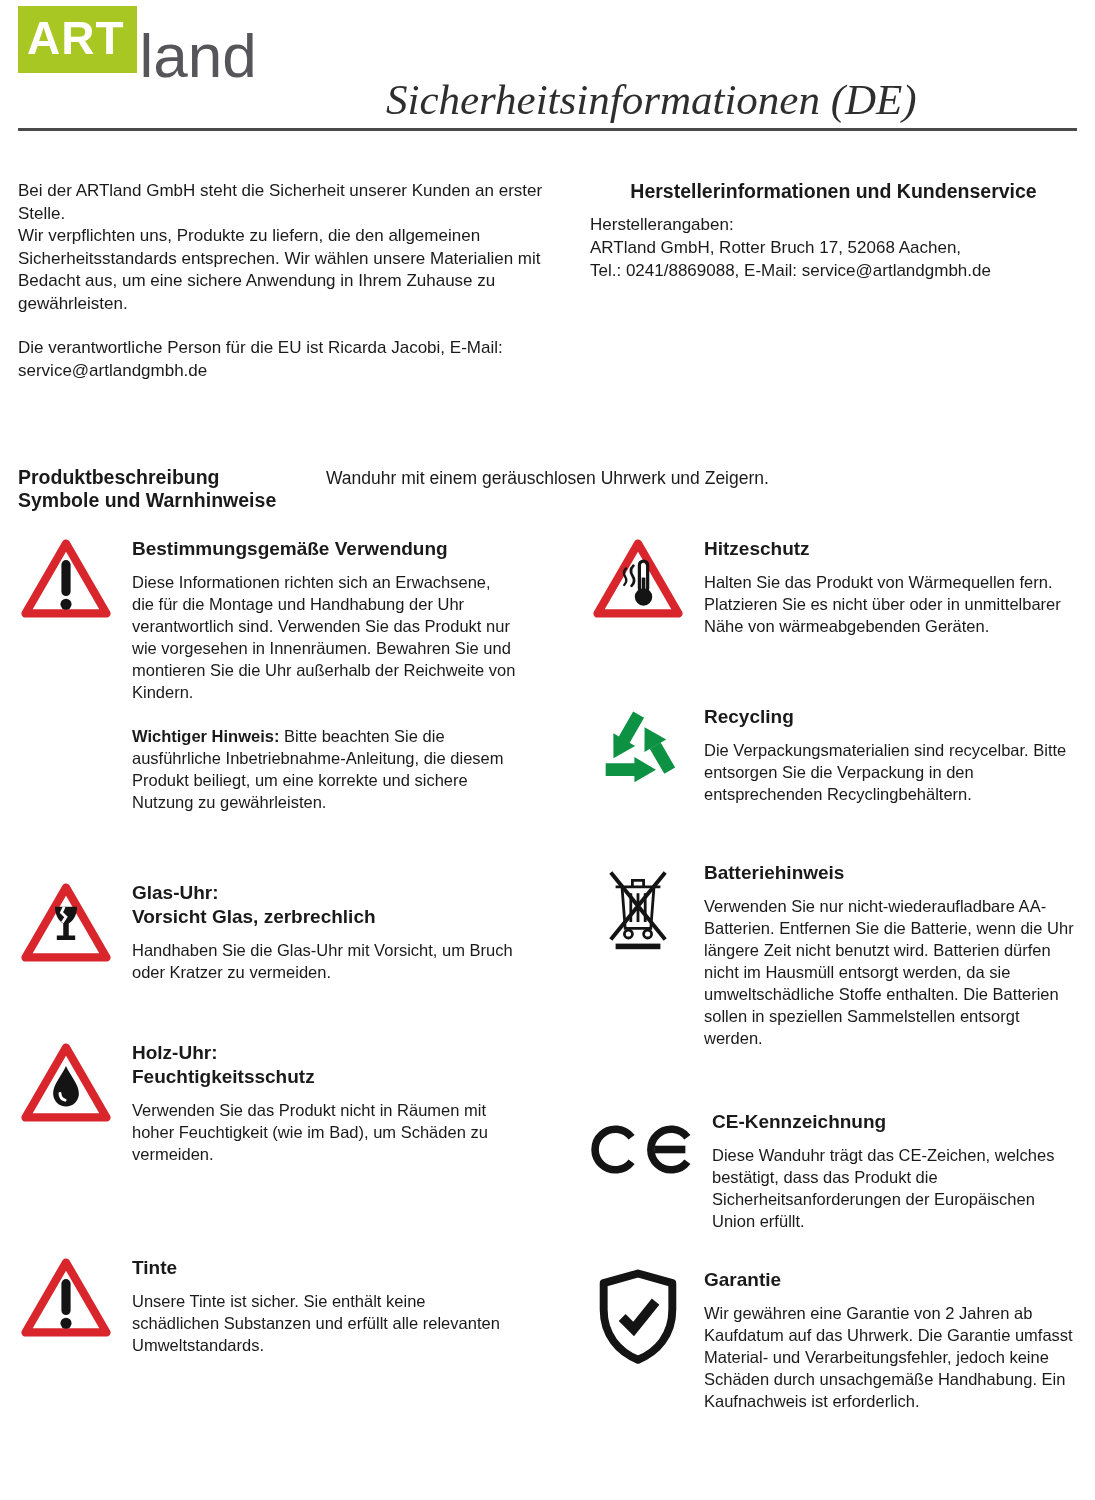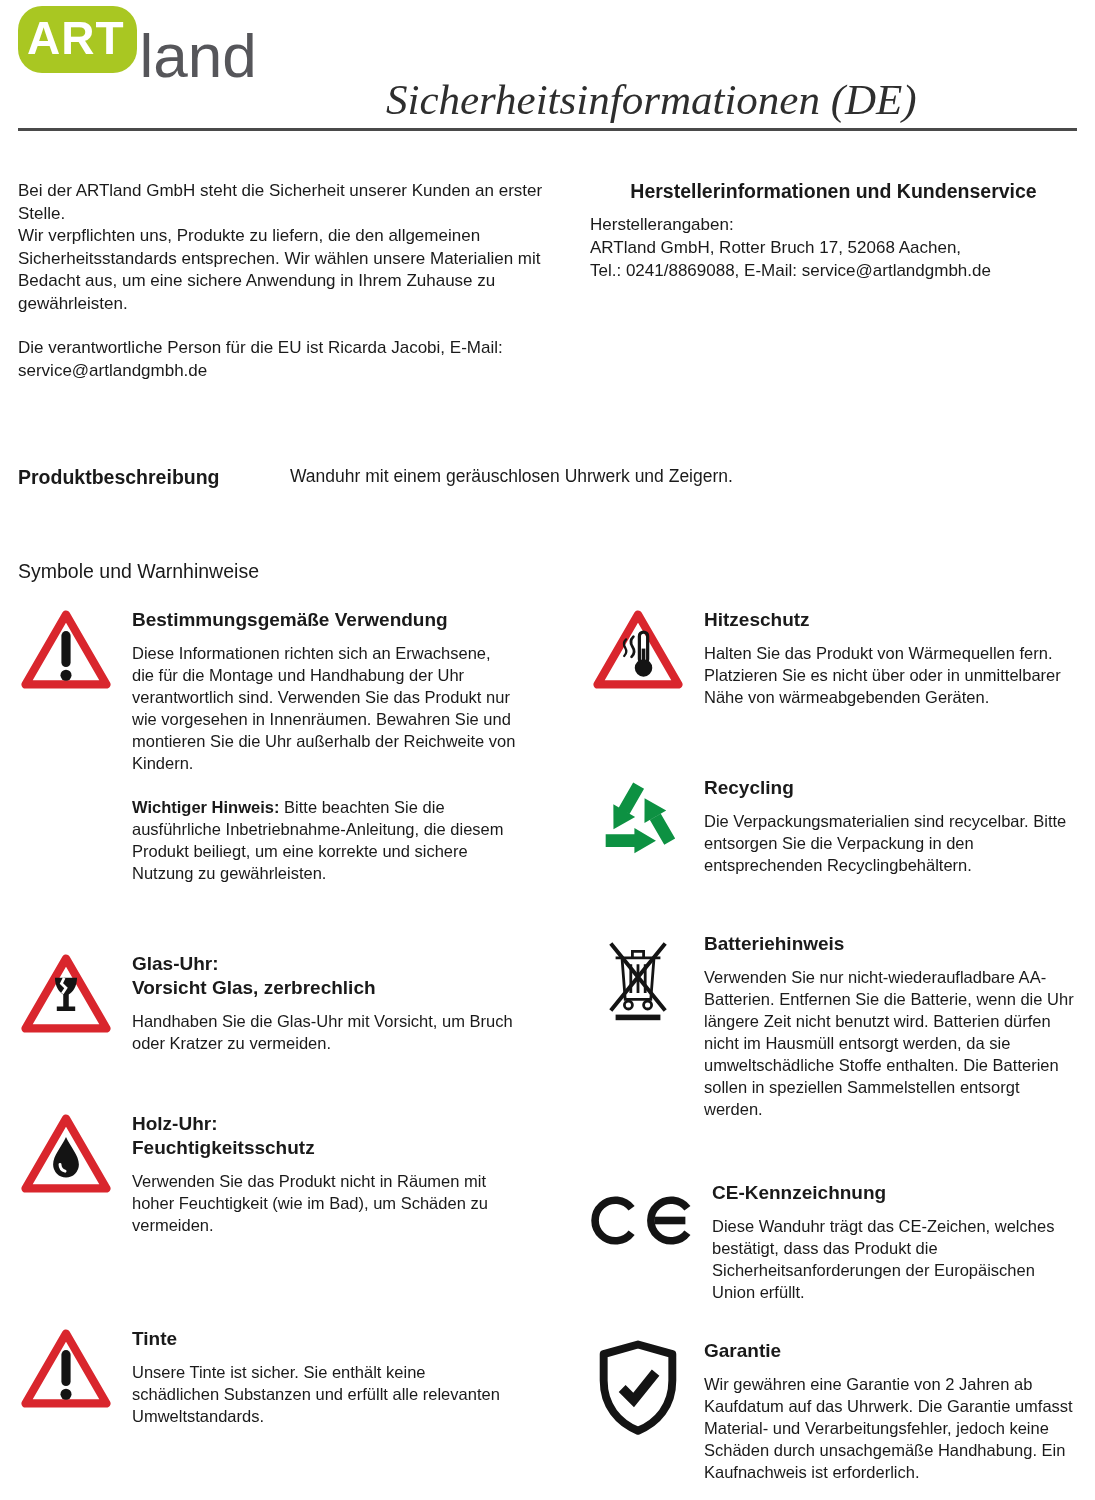--- a/index.html
+++ b/index.html
@@ -10,21 +10,21 @@
     color: var(--text, #1a1a1a);
   }
   .page { padding: 0 18px; }
 
   
   .header { position: relative; height: 131px; border-bottom: 3px solid var(--rule-gray, #4a4a4a); }
   .logo { position: absolute; top: 6px; left: 0; display: flex; align-items: flex-end; }
   .logo-art {
     background: var(--brand-green, #a9c722); color: #ffffff;
     font-size: 46px; font-weight: bold; letter-spacing: 1px;
-    line-height: 1; padding: 9px 12px 12px 9px; display: inline-block; border-radius: 24px;
+    line-height: 1; padding: 9px 12px 12px 9px; display: inline-block;
   }
   .logo-land {
     color: var(--logo-gray, #56565a); font-size: 62px; line-height: 1;
     transform: translateY(14px); margin-left: 3px; font-weight: 400;
   }
   .doc-title {
     position: absolute; left: 368px; bottom: 4px;
     font-family: "Liberation Serif", serif; font-style: italic; font-weight: 500;
     font-size: 43px; color: #2e2e2e; white-space: nowrap;
   }
@@ -32,26 +32,26 @@
   
   .intro { display: flex; margin-top: 49px; }
   .intro-left { width: 548px; font-size: 17px; line-height: 22.5px; }
   .intro-left p { margin: 0; }
   .intro-left p.gap-top { margin-top: 22px; }
   .intro-right { margin-left: 24px; flex: 1; }
   .intro-right h2 { font-size: 19.5px; font-weight: bold; margin-bottom: 10px; text-align: center; }
   .intro-right p { font-size: 17px; line-height: 23px; }
 
   
-  .product { display: flex; margin-top: 84px; align-items: flex-start; }
+  .product { display: flex; margin-top: 84px; align-items: flex-end; gap: 36px; }
   .product-label { font-size: 19.5px; font-weight: bold; width: 272px; flex: 0 0 272px; }
   .product-text { font-size: 17.5px; }
 
   
-  .warn-heading { margin-top: 71px; font-size: 19.5px; font-weight: normal; }
+  .warn-heading { font-size: 19.5px; font-weight: bold; }
   .warn-grid { display: flex; margin-top: 25px; align-items: flex-start; }
   .warn-col-left { width: 548px; flex: 0 0 548px; }
   .warn-col-right { flex: 1; margin-left: 24px; }
 
   .warn-item { display: flex; align-items: flex-start; }
   .warn-icon { flex: 0 0 96px; display: flex; justify-content: center; }
   .warn-icon svg { display: block; }
   .warn-text { margin-left: 18px; max-width: 385px; }
   .warn-title { font-size: 19px; font-weight: bold; line-height: 24px; margin-bottom: 10px; }
   .warn-title span { display: block; }

